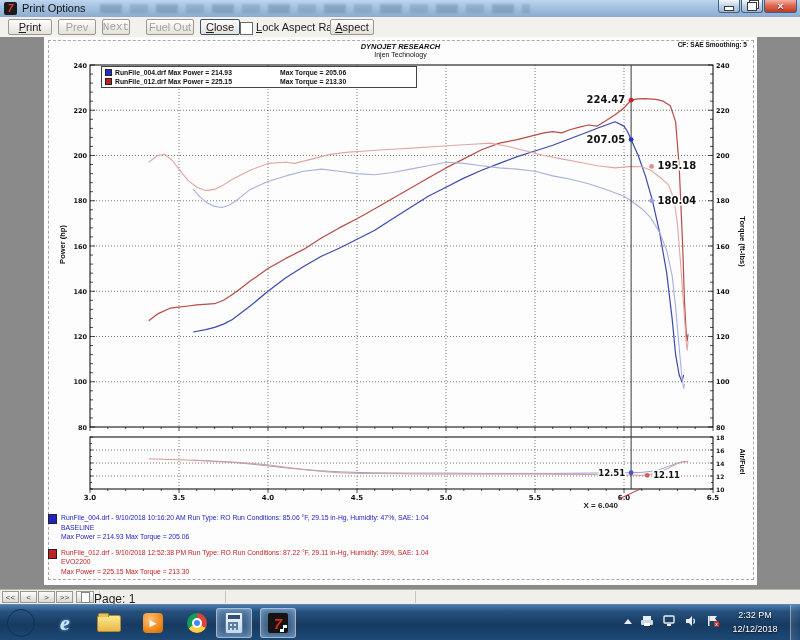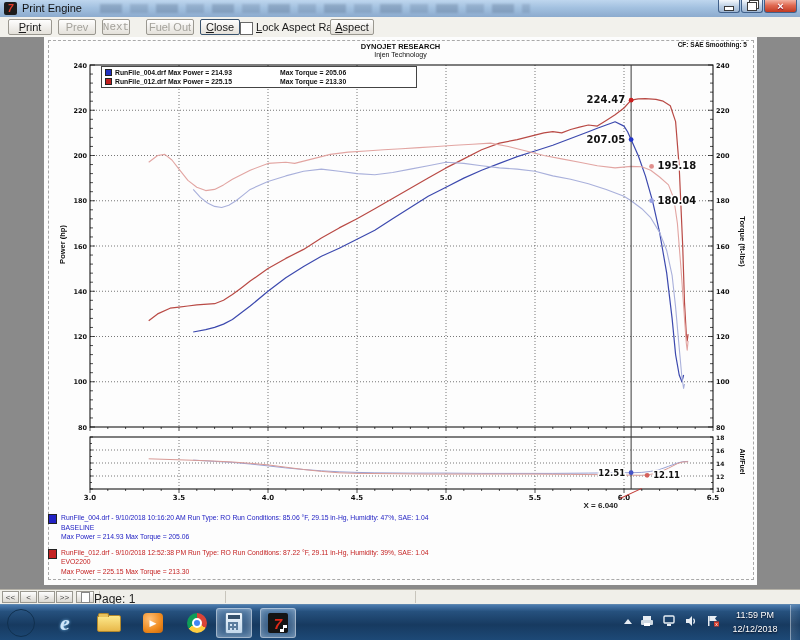--- a/index.html
+++ b/index.html
@@ -29,21 +29,21 @@
   .tbtn.disabled{color:#a4a29b;}
   .tbtn.default{border:1px solid #39536e;}
   .u-first::first-letter{text-decoration:underline;}
   .tlabel{display:block;}
   .chk{position:absolute;left:240px;top:5px;width:11px;height:11px;background:#fff;border:1px solid #6a6a6a;}
   .chk-label{position:absolute;left:256px;top:4px;font-size:11px;color:#1a1a1a;}
   
   .preview{position:absolute;left:0;top:37px;width:800px;height:552px;background:#8a8a8a;}
   .page{position:absolute;left:44px;top:0;width:713px;height:548px;background:#fdfdfd;}
   .margins{position:absolute;left:4px;top:3px;width:704px;height:538px;border:1px dashed #a9a9a9;}
-  .hdr1{position:absolute;left:0;top:5px;width:713px;text-align:center;font-size:7.5px;font-weight:bold;color:#111;}
+  .hdr1{position:absolute;left:0;top:5px;width:713px;text-align:center;font-size:7.5px;font-weight:bold;color:#111;font-style:italic;}
   .hdr2{position:absolute;left:0;top:14px;width:713px;text-align:center;font-size:7px;color:#111;}
   .smooth{position:absolute;right:10px;top:4px;font-size:6.5px;font-weight:bold;color:#111;}
   .chart-svg{position:absolute;left:0;top:0;}
   .chart-svg text{font-family:"DejaVu Sans",sans-serif;}
   .legendbox{position:absolute;left:57px;top:29px;width:316px;height:22px;background:#fff;border:1px solid #444;box-sizing:border-box;padding:1px 0 0 3px;}
   .leg-row{display:flex;align-items:center;height:9px;font-size:6.8px;font-weight:bold;color:#111;}
   .leg-sw{width:5px;height:5px;border:1px solid #222;margin-right:3px;flex:none;}
   .leg-left{width:165px;}
   .axis-t{position:absolute;font-size:7.5px;font-weight:bold;color:#111;text-align:center;}
   .pw{left:-24px;top:203px;width:84px;transform:rotate(-90deg);}
@@ -90,21 +90,21 @@
   .clock{position:absolute;right:12px;top:3px;width:66px;text-align:center;color:#fff;font-size:9px;line-height:14px;text-shadow:0 1px 2px #001;}
   .show-desktop{position:absolute;right:0;top:0;width:9px;height:36px;background:linear-gradient(90deg,rgba(255,255,255,.12),rgba(255,255,255,.03));border-left:1px solid rgba(255,255,255,.45);}
 </style>
 </head>
 <body>
 
 <div class="screen">
 
   <div class="titlebar">
     <div class="app-icon">7</div>
-    <span class="win-title">Print Engine</span>
+    <span class="win-title">Print Options</span>
     <div class="ghost-text"></div>
     <div class="cap-btns">
       <div class="cap-btn cap-min">
           <div class="glyph-min"></div>
         </div>
       <div class="cap-btn cap-max">
           <div class="glyph-max"></div>
         </div>
       <div class="cap-btn cap-close">
           <span class="glyph-close">×</span>
@@ -485,18 +485,18 @@
           <path d="M9.5,3.5 a4,4 0 0 1 0,5" stroke="#e8eef4" fill="none" stroke-width="1.2"></path>
         </svg>
       <svg width="14" height="12">
           <rect x="2" y="1" width="1.5" height="10" fill="#e8eef4"></rect>
           <polygon points="3.5,1 11,1 9,3.5 11,6 3.5,6" fill="#e8eef4"></polygon>
           <rect x="8" y="6.5" width="5" height="5" fill="#d23b2b"></rect>
           <text x="10.5" y="10.6" font-size="5" fill="#fff" text-anchor="middle">x</text>
         </svg>
     </div>
     <div class="clock">
-      <div>11:59 PM</div>
+      <div>2:32 PM</div>
       <div>12/12/2018</div>
     </div>
     <div class="show-desktop"></div>
   </div>
 </div>
 
 </body></html>

